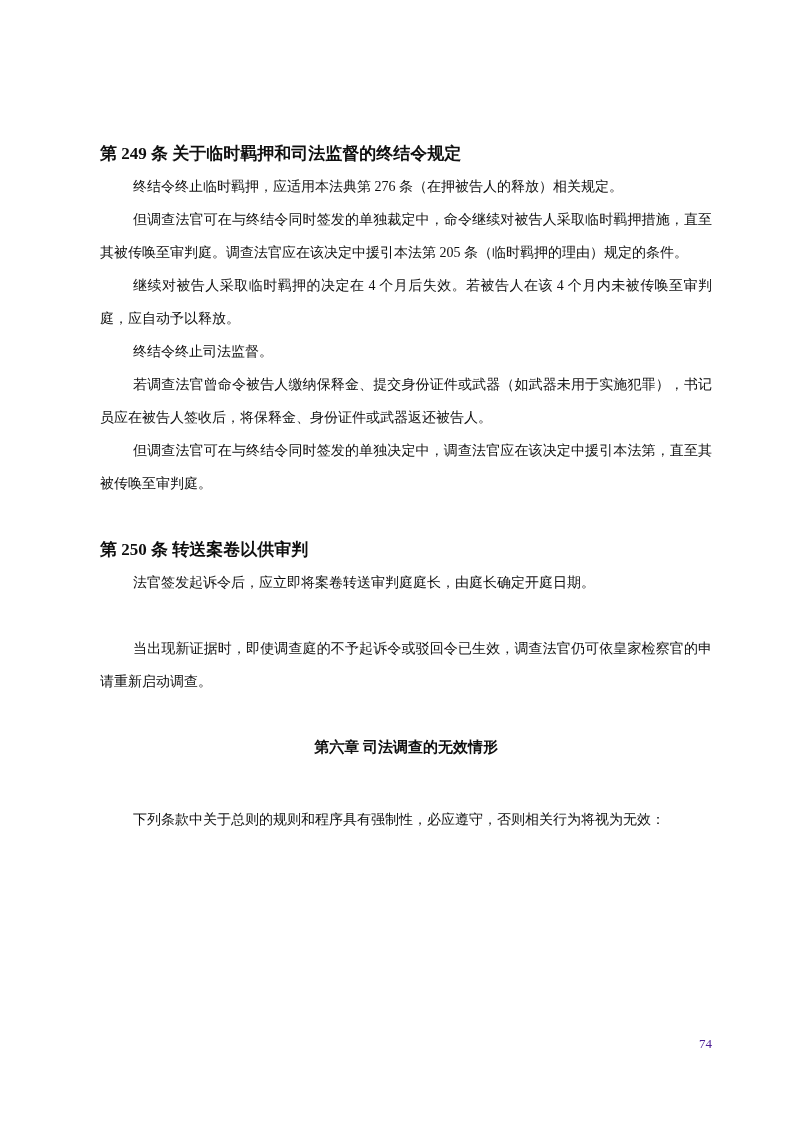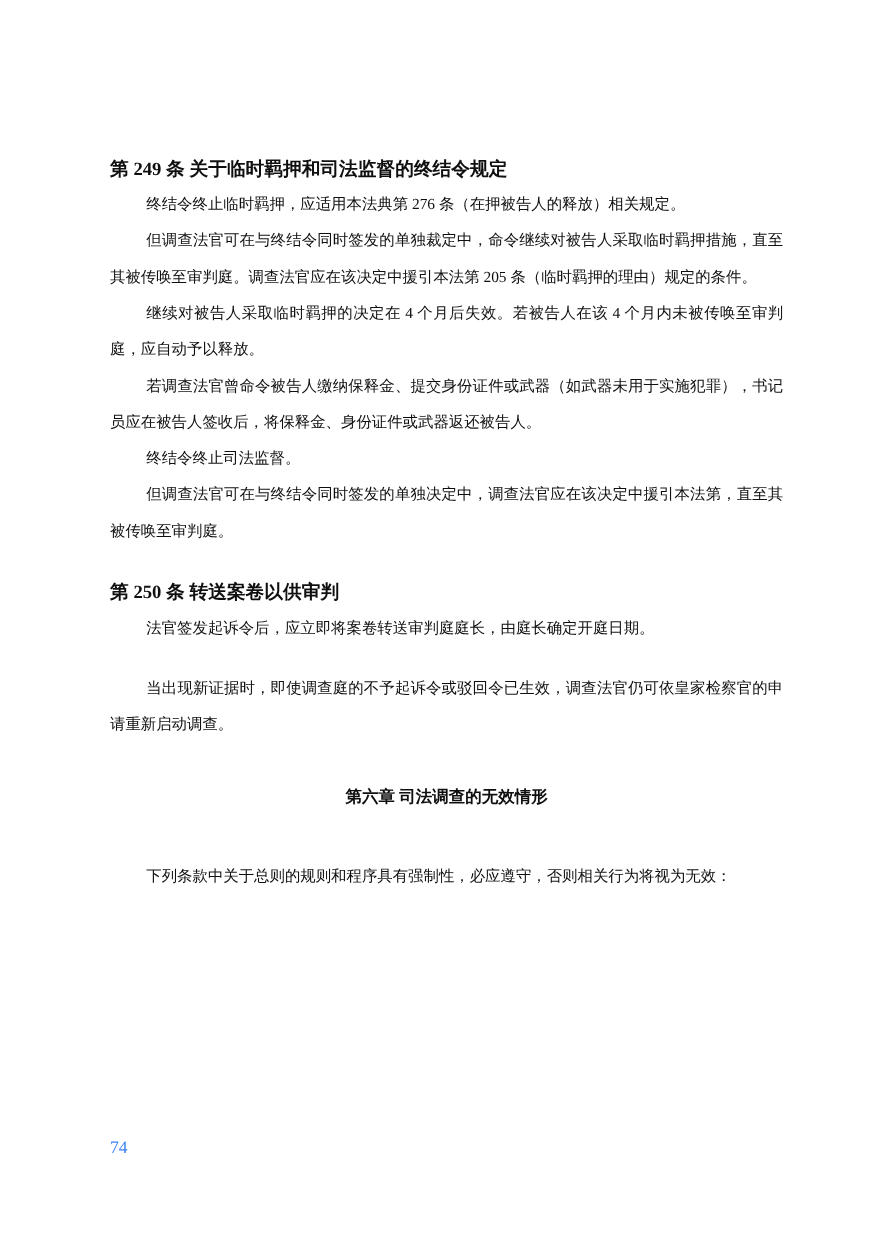--- a/index.html
+++ b/index.html
@@ -18,21 +18,21 @@
     width: 793px; height: 884px;
     background: #ffffff;
   }
   .content {
     position: absolute;
     left: 100px;
     top: 137px;
     width: 612px;
   }
   .article { margin: 0; }
-  .article + .article { margin-top: 22px; }
+  .article + .article { margin-top: 33px; }
   .article-heading {
     font-size: 17px;
     font-weight: bold;
     line-height: 33px;
     text-align: left;
     white-space: nowrap;
   }
   .para {
     font-size: 14px;
     line-height: 33px;
@@ -46,39 +46,39 @@
     font-size: 15px;
     font-weight: bold;
     line-height: 33px;
     text-align: center;
   }
   .page-number {
     position: absolute;
     left: 100px;
     top: 1036px;
     width: 612px;
-    text-align: left;
-    font-size: 16px;
+    text-align: right;
+    font-size: 13px;
     line-height: 16px;
-    color: #3b82f6;
+    color: #4c1d95;
   }
 </style>
 </head>
 <body>
 
 <div class="page">
   <div class="content">
 
     <section class="article">
       <h2 class="article-heading">第 249 条  关于临时羁押和司法监督的终结令规定</h2>
       <p class="para">终结令终止临时羁押，应适用本法典第 276 条（在押被告人的释放）相关规定。</p>
       <p class="para">但调查法官可在与终结令同时签发的单独裁定中，命令继续对被告人采取临时羁押措施，直至其被传唤至审判庭。调查法官应在该决定中援引本法第 205 条（临时羁押的理由）规定的条件。</p>
       <p class="para">继续对被告人采取临时羁押的决定在 4 个月后失效。若被告人在该 4 个月内未被传唤至审判庭，应自动予以释放。</p>
+      <p class="para">终结令终止司法监督。</p>
       <p class="para">若调查法官曾命令被告人缴纳保释金、提交身份证件或武器（如武器未用于实施犯罪），书记员应在被告人签收后，将保释金、身份证件或武器返还被告人。</p>
-      <p class="para">终结令终止司法监督。</p>
       <p class="para">但调查法官可在与终结令同时签发的单独决定中，调查法官应在该决定中援引本法第，直至其被传唤至审判庭。</p>
     </section>
 
     <section class="article">
       <h2 class="article-heading">第 250 条  转送案卷以供审判</h2>
       <p class="para">法官签发起诉令后，应立即将案卷转送审判庭庭长，由庭长确定开庭日期。</p>
     </section>
 
     <section class="article">
       <p class="para">当出现新证据时，即使调查庭的不予起诉令或驳回令已生效，调查法官仍可依皇家检察官的申请重新启动调查。</p>

